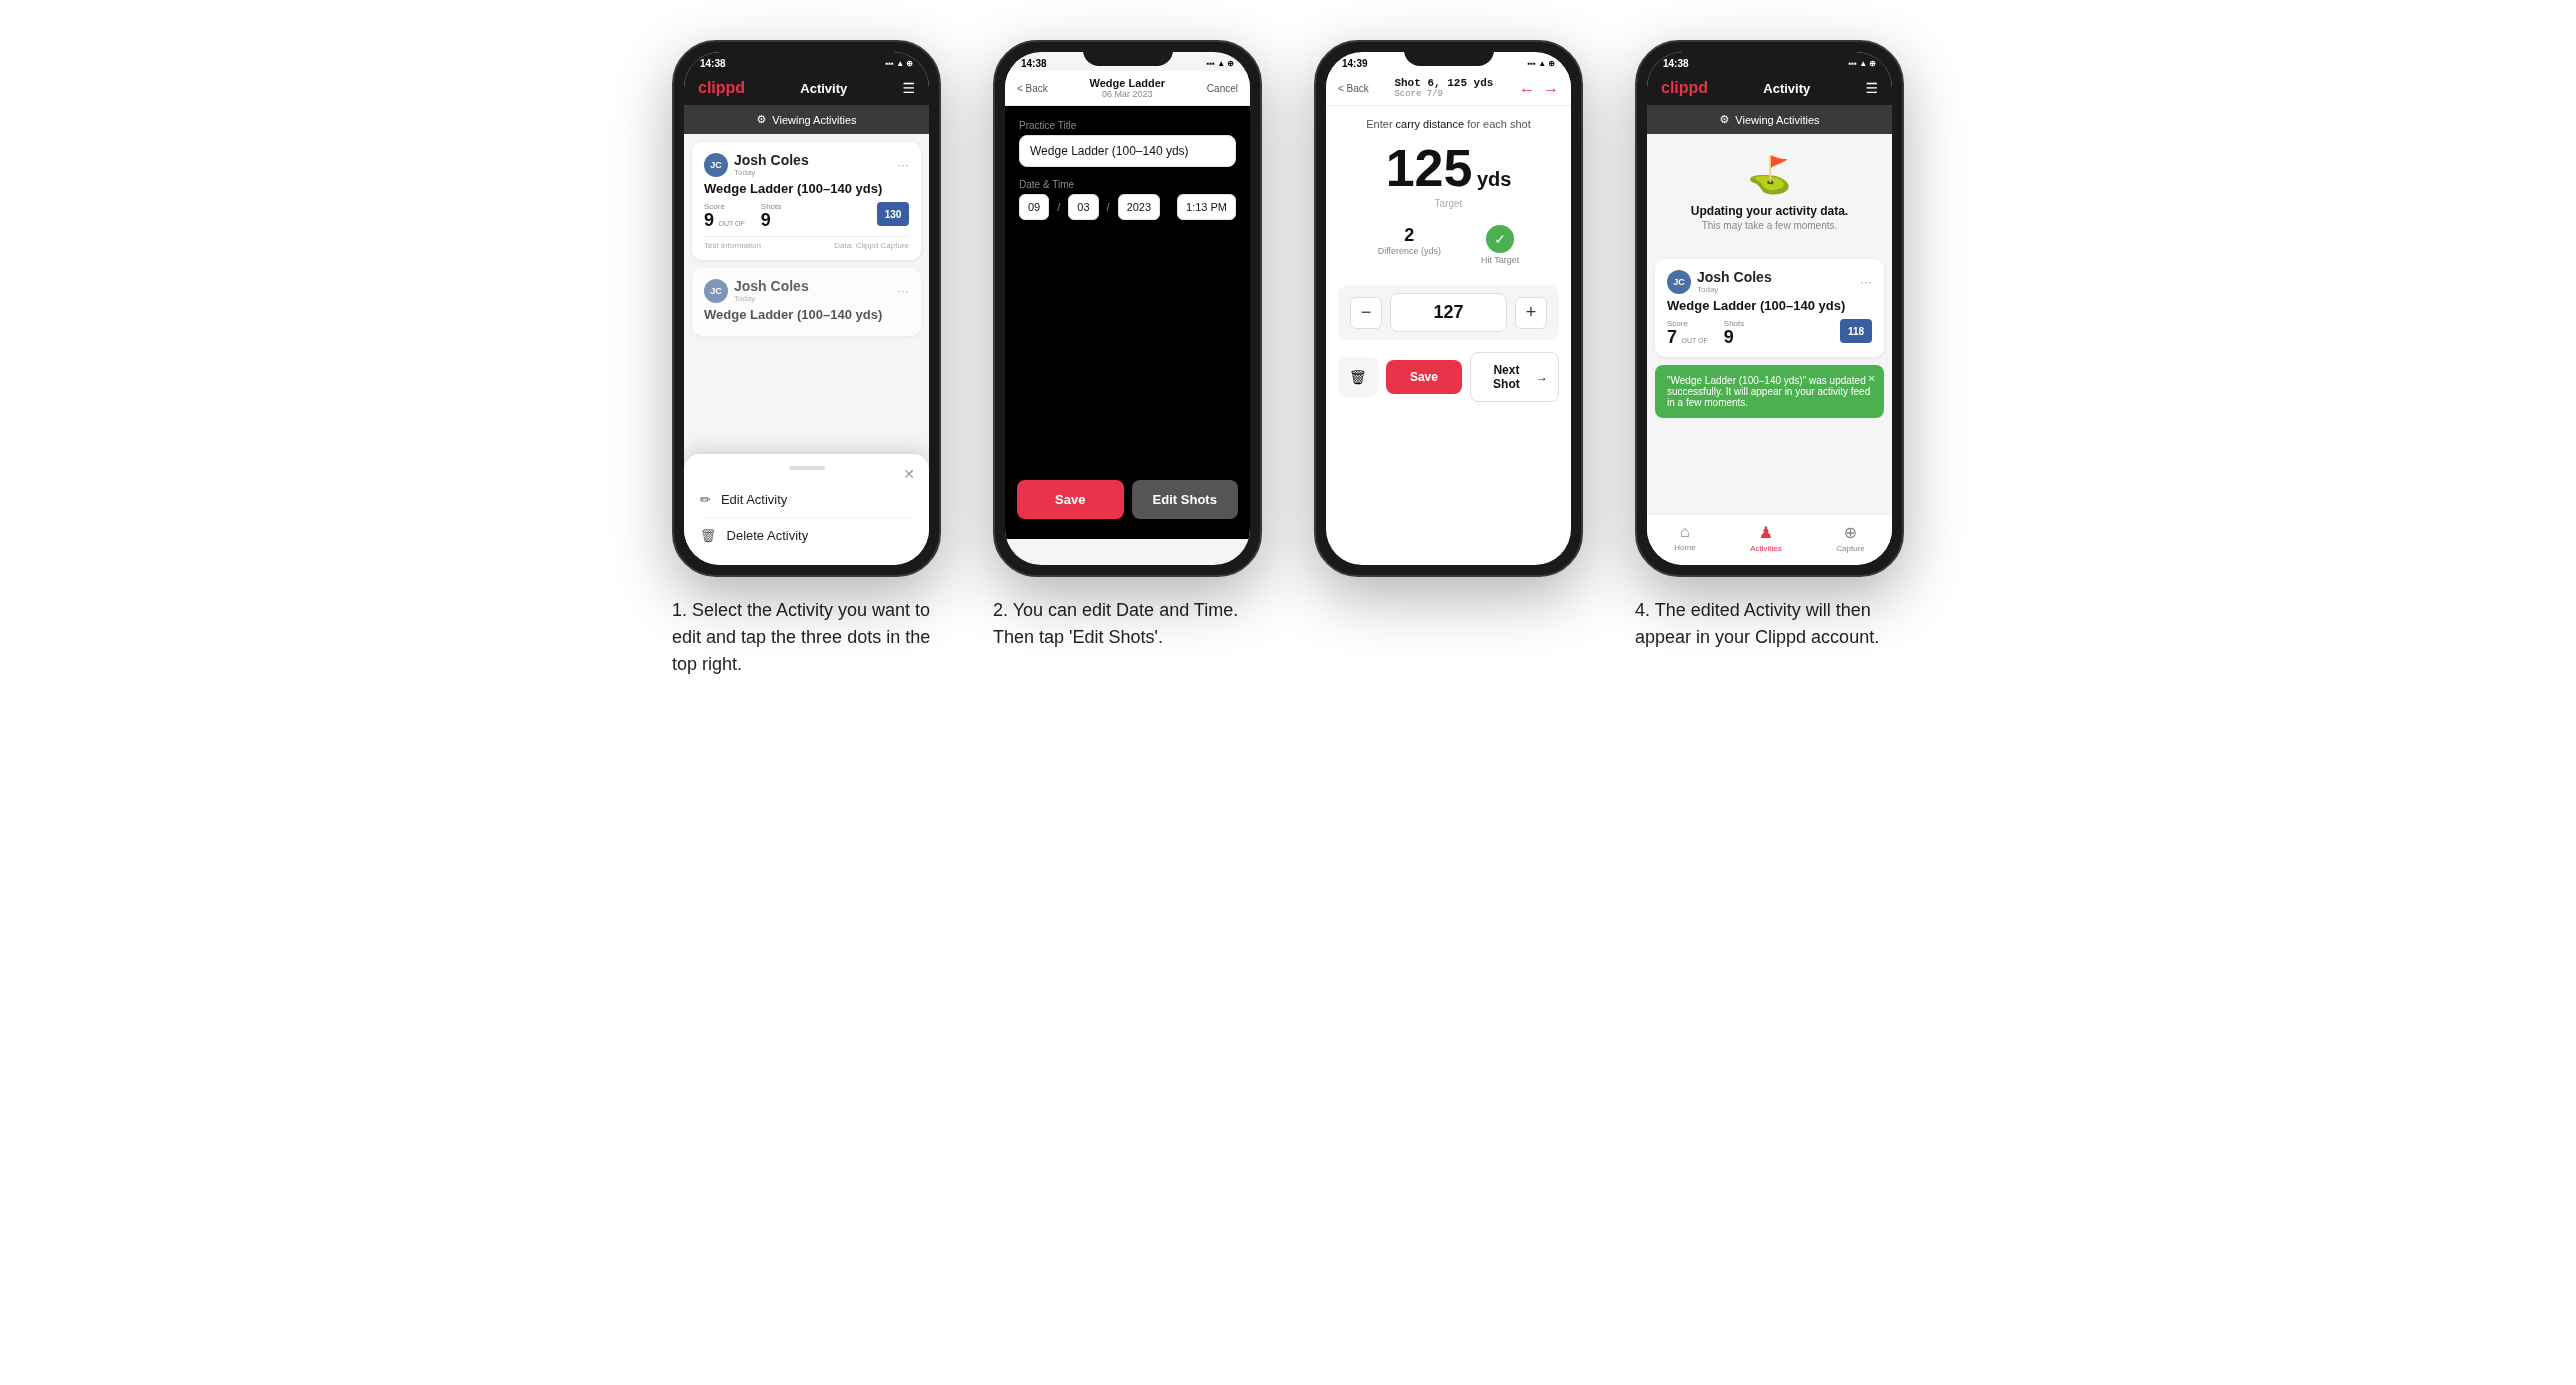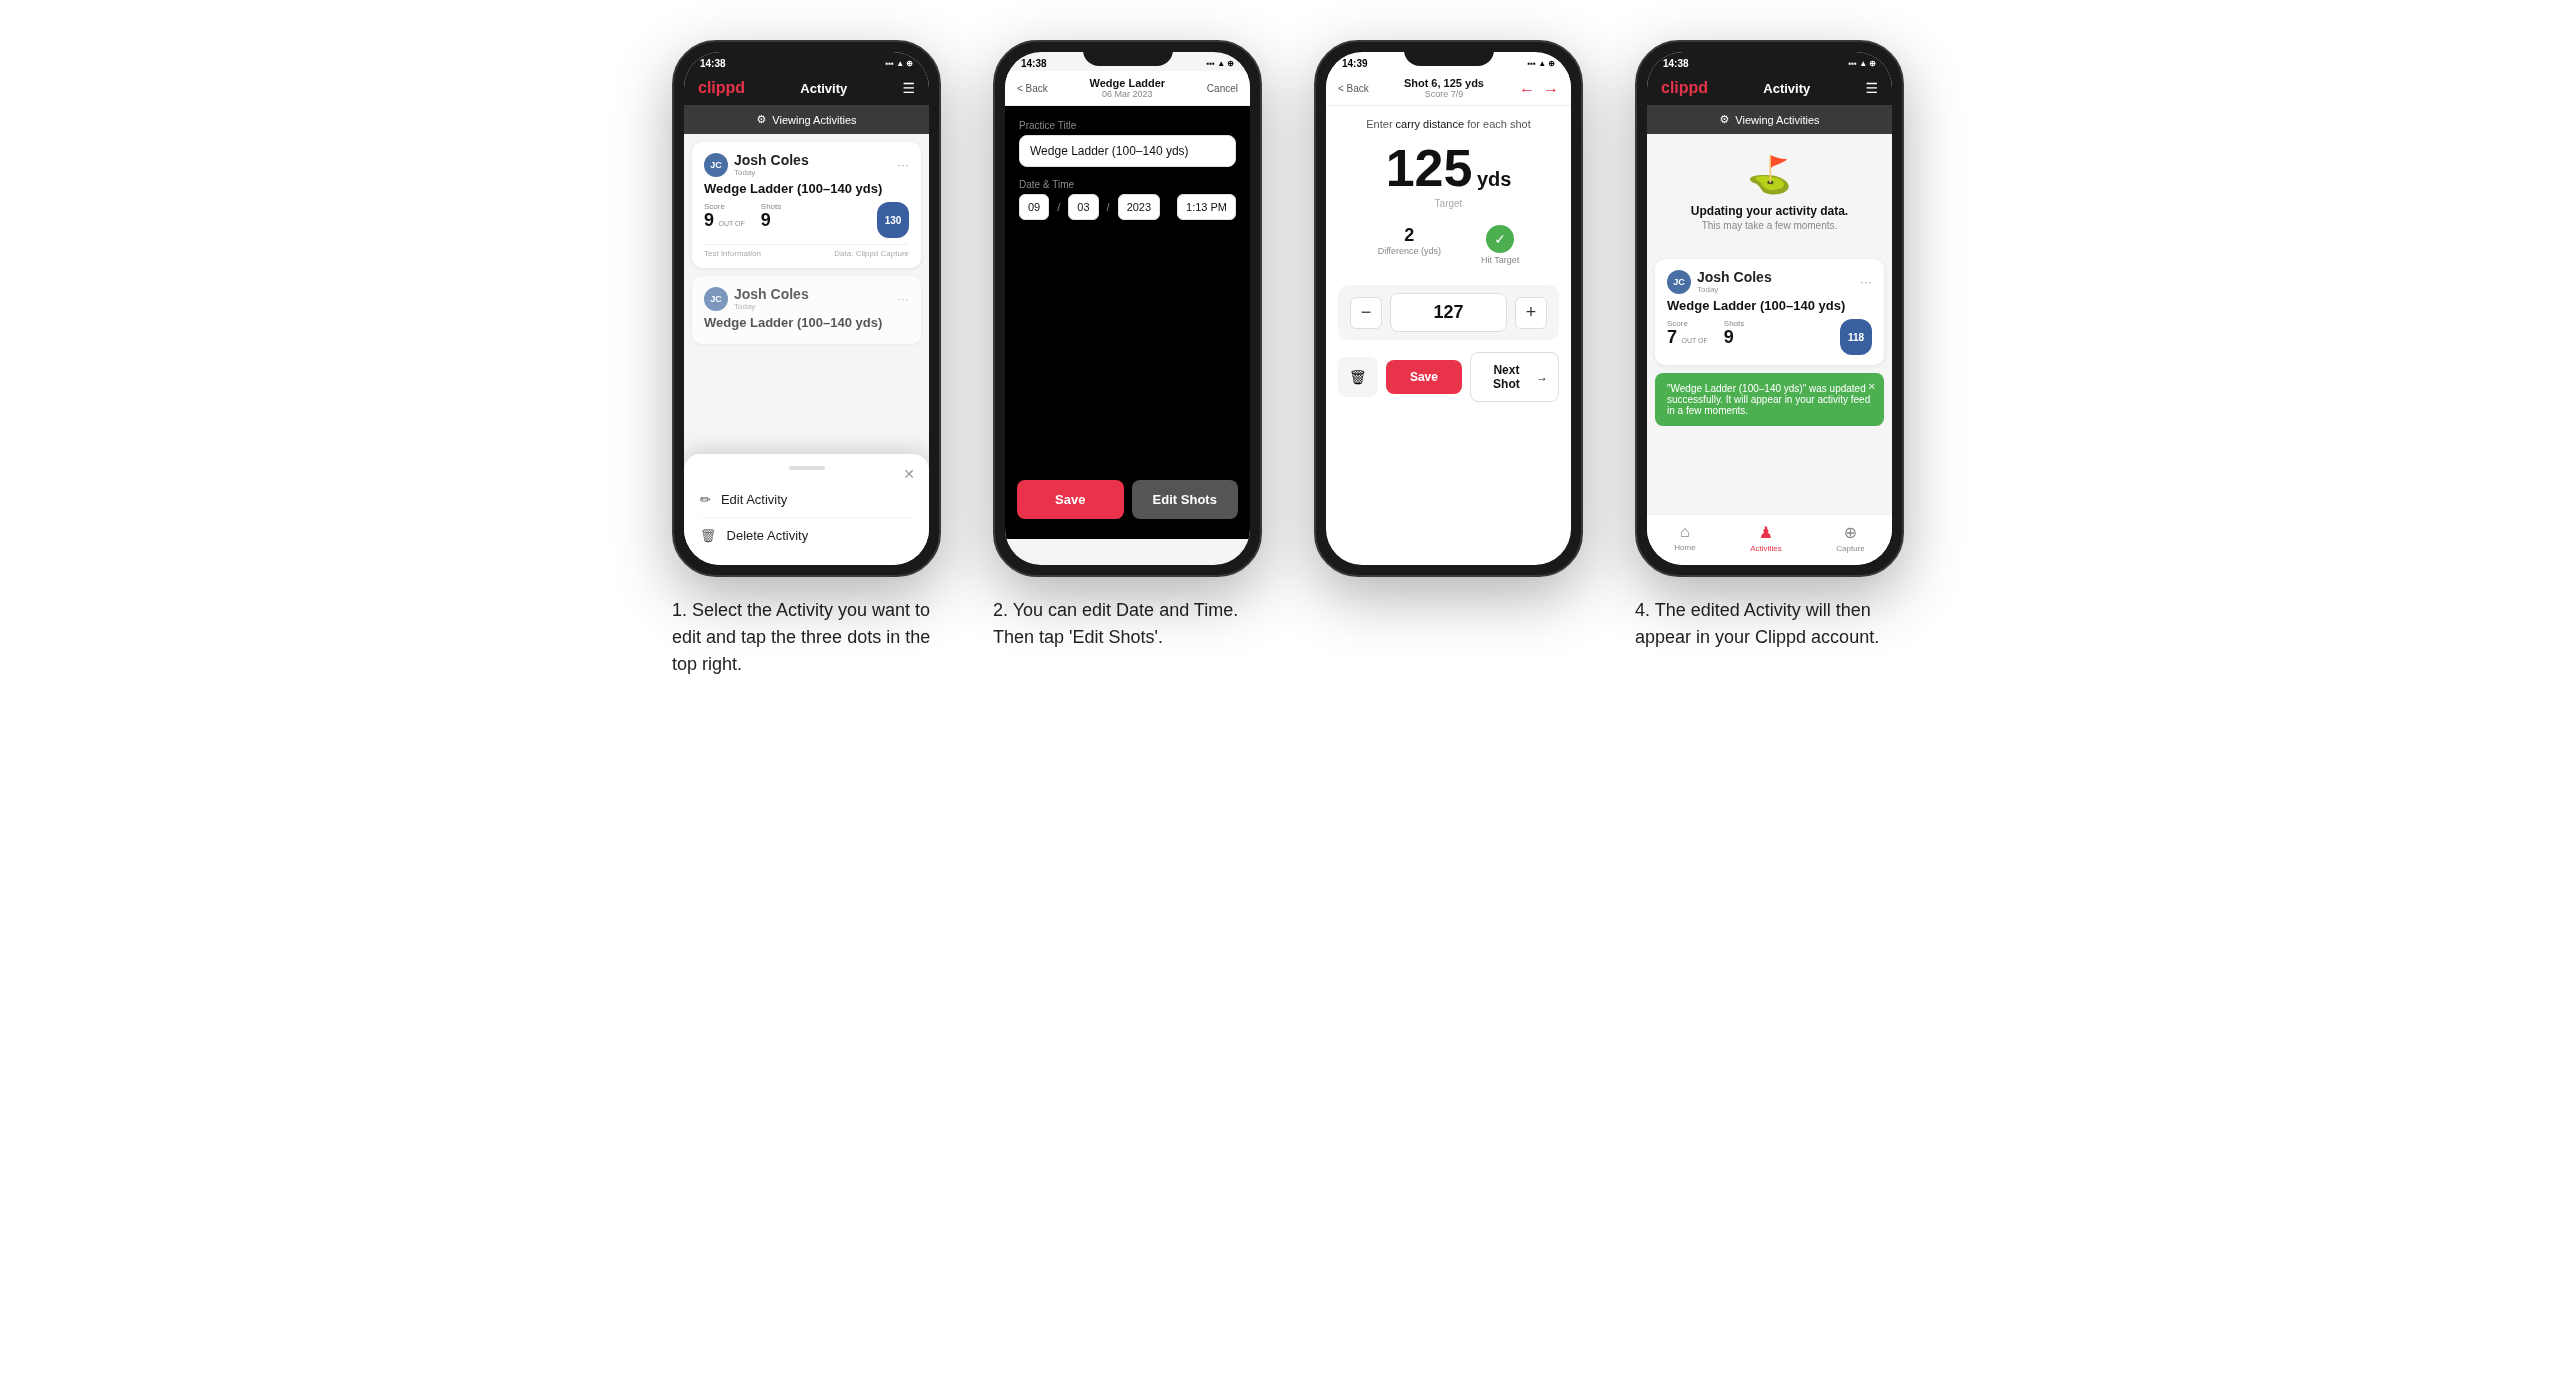--- a/index.html
+++ b/index.html
@@ -143,23 +143,23 @@
       display: flex;
       gap: 16px;
       align-items: flex-start;
       margin-top: 6px;
     }
     .score-label { font-size: 8px; color: #888; }
     .score-val { font-size: 18px; font-weight: 800; color: #111; line-height: 1; }
     .outof { font-size: 7px; color: #888; font-weight: 400; }
     .shot-quality-badge {
       width: 32px;
-      height: 36px;
+      height: 24px;
       background: #3a5fa0;
-      border-radius: 12px;
+      border-radius: 4px;
       display: flex;
       align-items: center;
       justify-content: center;
       color: #fff;
       font-size: 10px;
       font-weight: 700;
       margin-left: auto;
     }
     .card-footer {
       display: flex;
@@ -282,21 +282,21 @@
 
     
     .shot-nav {
       display: flex;
       justify-content: space-between;
       align-items: center;
       padding: 6px 12px;
       background: #fff;
       border-bottom: 1px solid #eee;
     }
-    .shot-nav-title { text-align: center; }
+    .shot-nav-title { text-align: left; font-family: Liberation Mono, monospace; }
     .shot-nav-main { font-size: 11px; font-weight: 700; color: #111; }
     .shot-nav-sub { font-size: 9px; color: #888; }
     .shot-arrows {
       display: flex;
       gap: 8px;
       align-items: center;
     }
     .arrow-btn {
       font-size: 16px;
       cursor: pointer;

